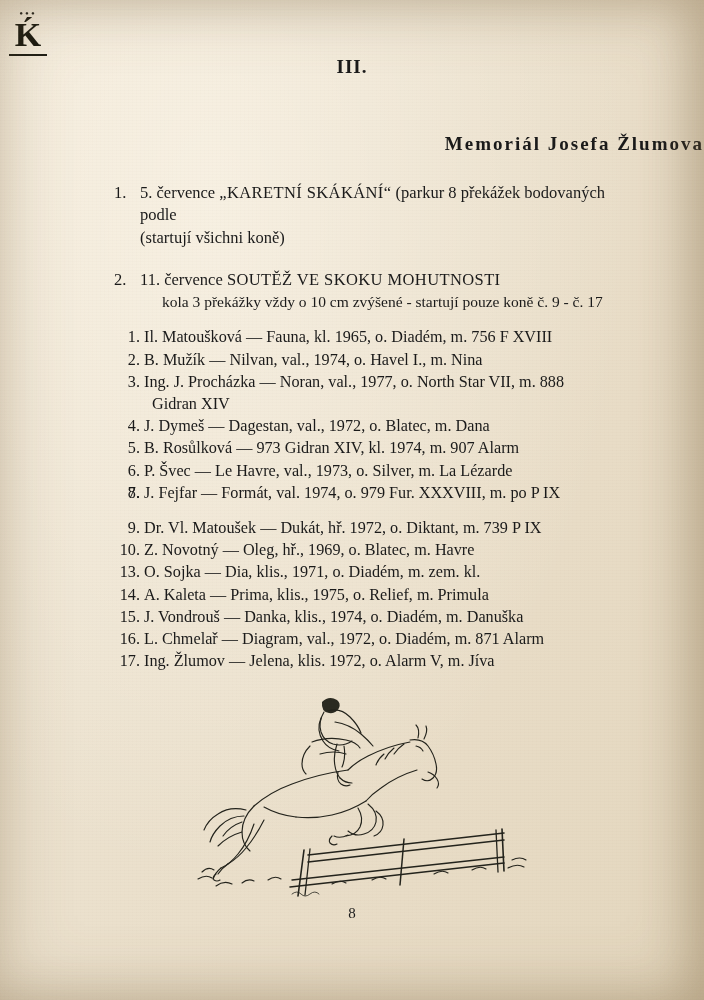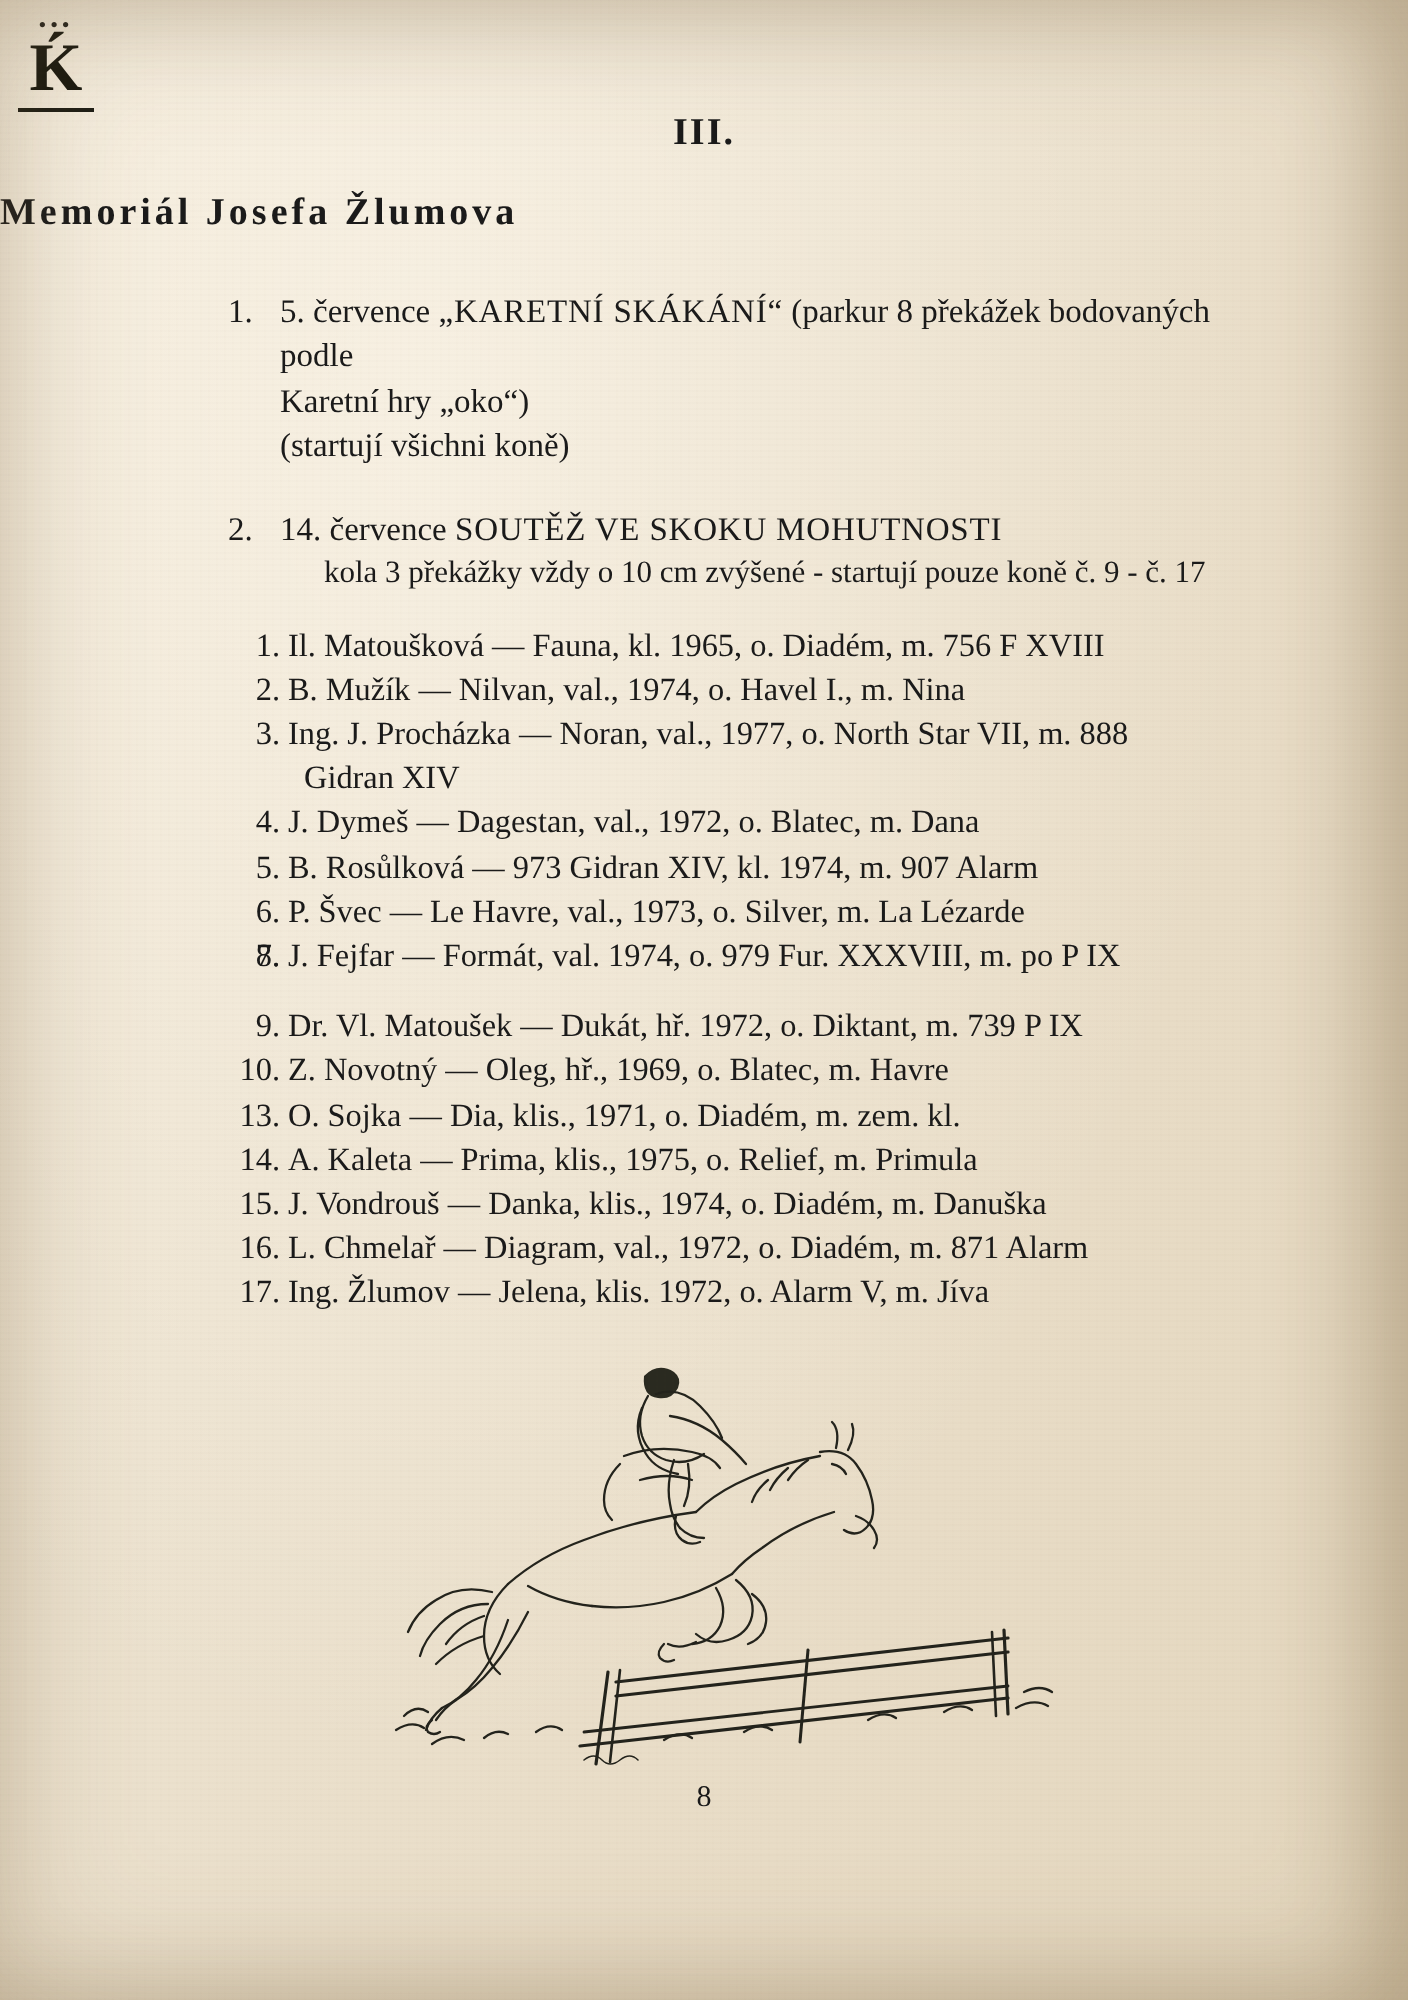--- a/index.html
+++ b/index.html
@@ -78,25 +78,25 @@
 
   .sec-num {
     text-align: center;
     font-size: 19px;
     font-weight: 700;
     margin-top: 56px;
     letter-spacing: 1px;
   }
 
   .title {
-    text-align: left;
+    text-align: right;
     font-size: 19px;
     font-weight: 700;
     letter-spacing: 2.0px;
-    margin-top: 18px;
+    margin-top: 55px;
   }
 
   .block {
     margin: 0 auto;
     width: 548px;
     padding-left: 36px;
     box-sizing: border-box;
   }
 
   .event {
@@ -194,27 +194,26 @@
 
   <div class="title">Memoriál Josefa Žlumova</div>
 
   <div class="block">
 
     <div class="event">
       <span class="enum">1.</span>
       <span>5. července</span>
       <span class="caps">„KARETNÍ SKÁKÁNÍ“</span>
       <span>(parkur 8 překážek bodovaných podle</span>
-      <span class="line2">Karetní hry „oko“)</span>
       <span class="line3">(startují všichni koně)</span>
     </div>
 
     <div class="event event-2">
       <span class="enum">2.</span>
-      <span>14. července</span>
+      <span>11. července</span>
       <span class="caps">SOUTĚŽ VE SKOKU MOHUTNOSTI</span>
       <span class="sub">kola 3 překážky vždy o 10 cm zvýšené - startují pouze koně č. 9 - č. 17</span>
     </div>
 
     <div class="roster">
       <ol>
         <li class="entry">
           <span class="no">1.</span>
           <span>Il. Matoušková — Fauna, kl. 1965, o. Diadém, m. 756 F XVIII</span>
         </li>

